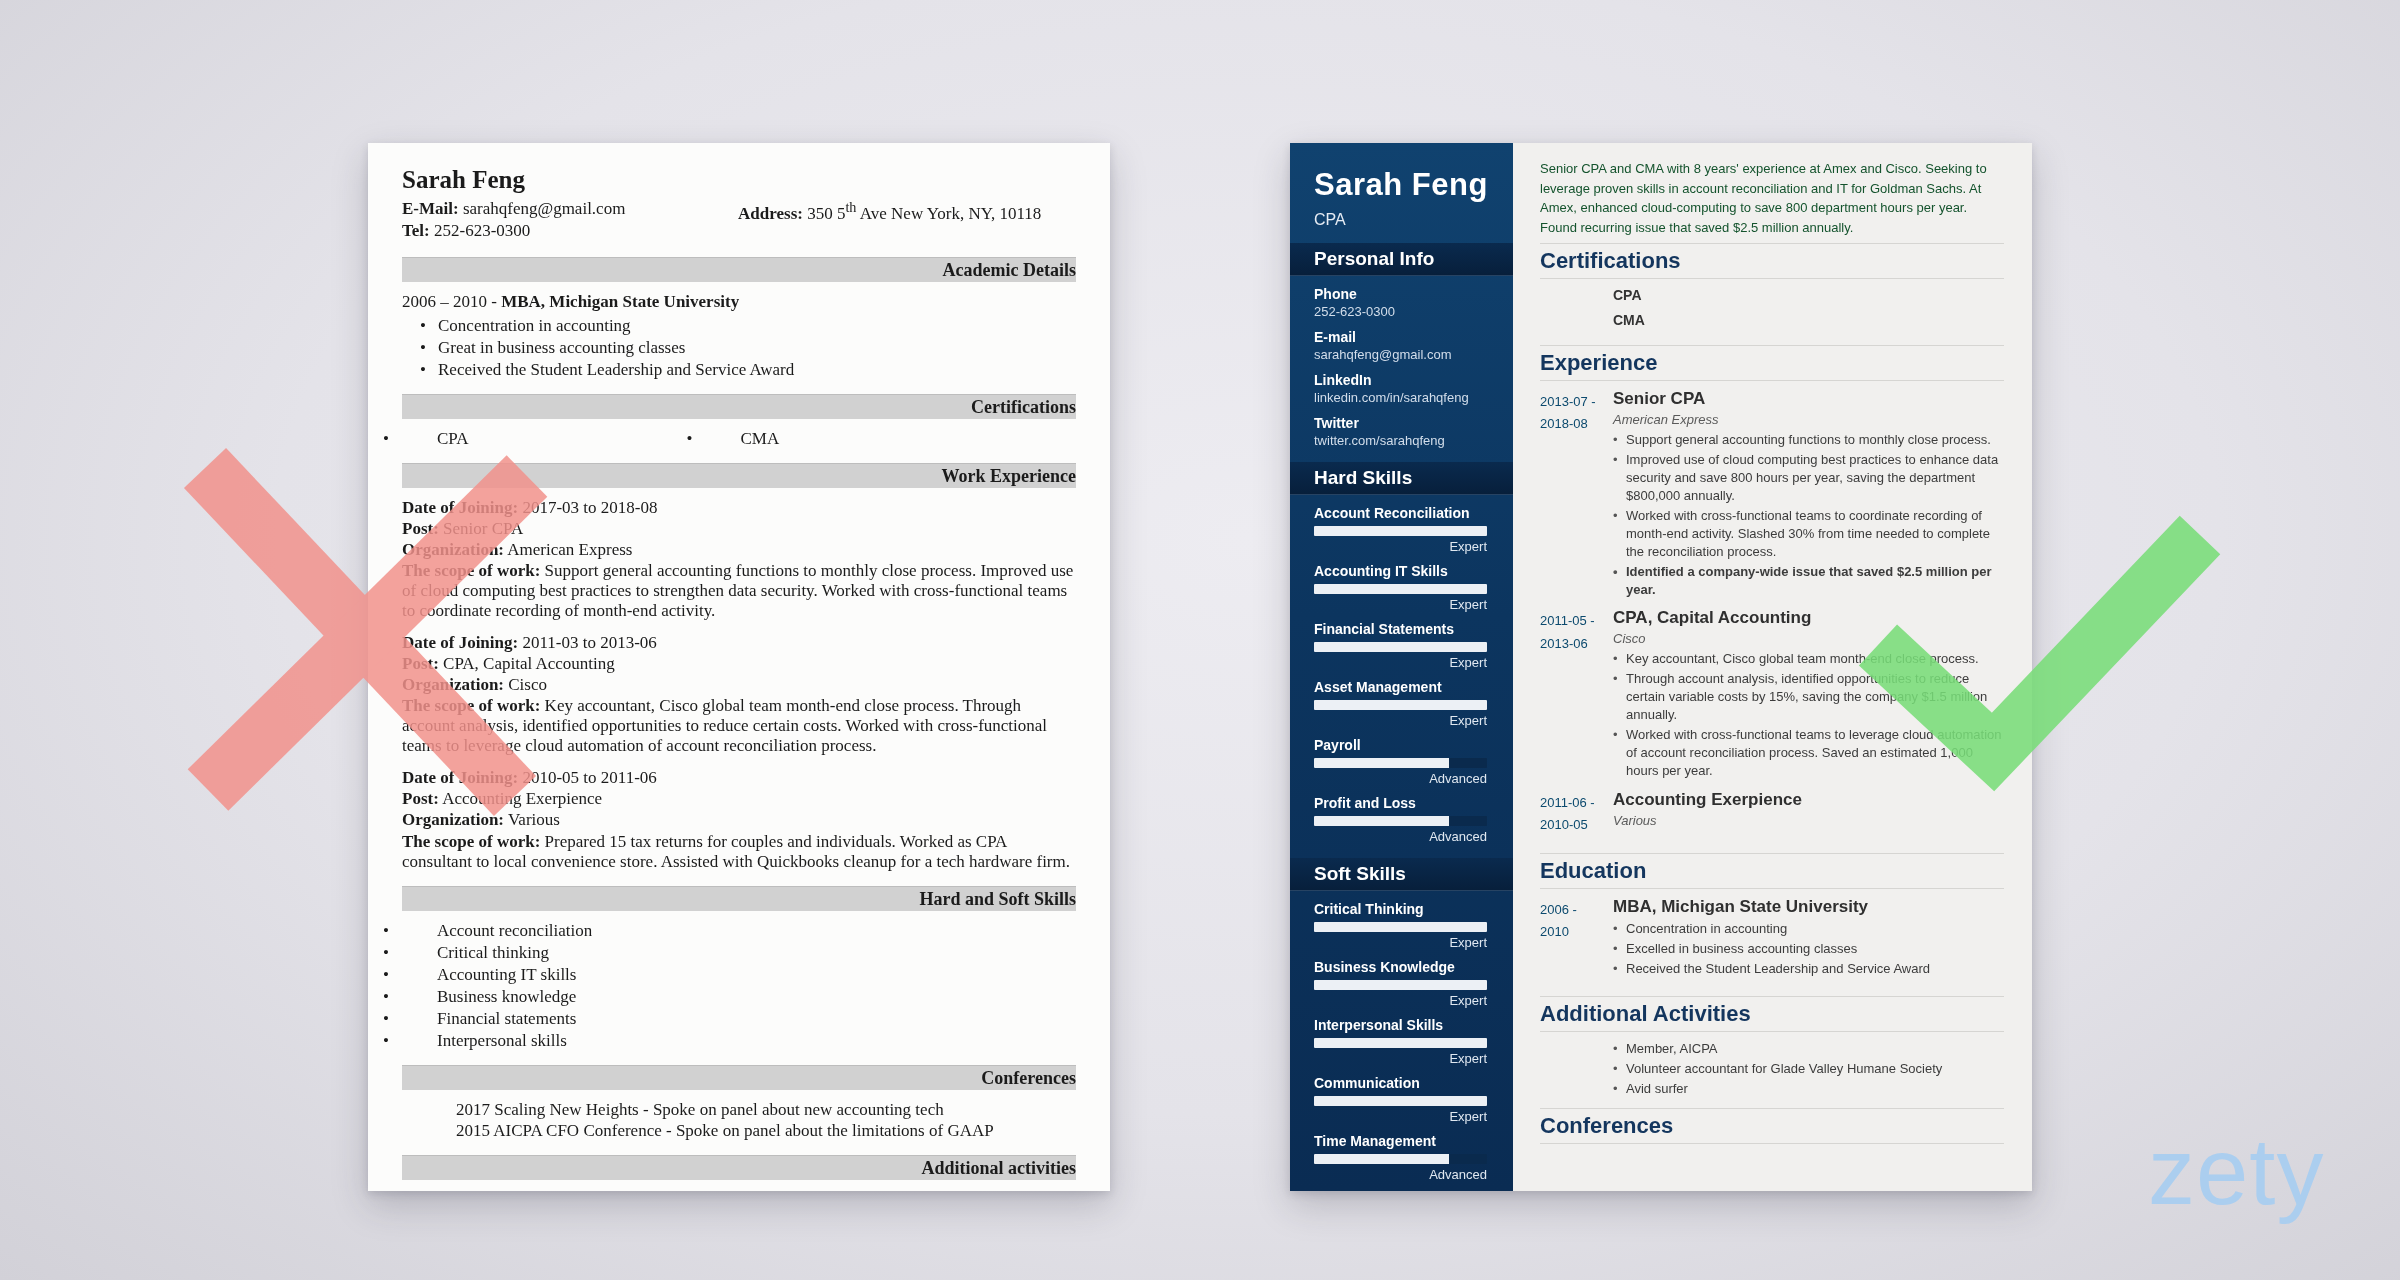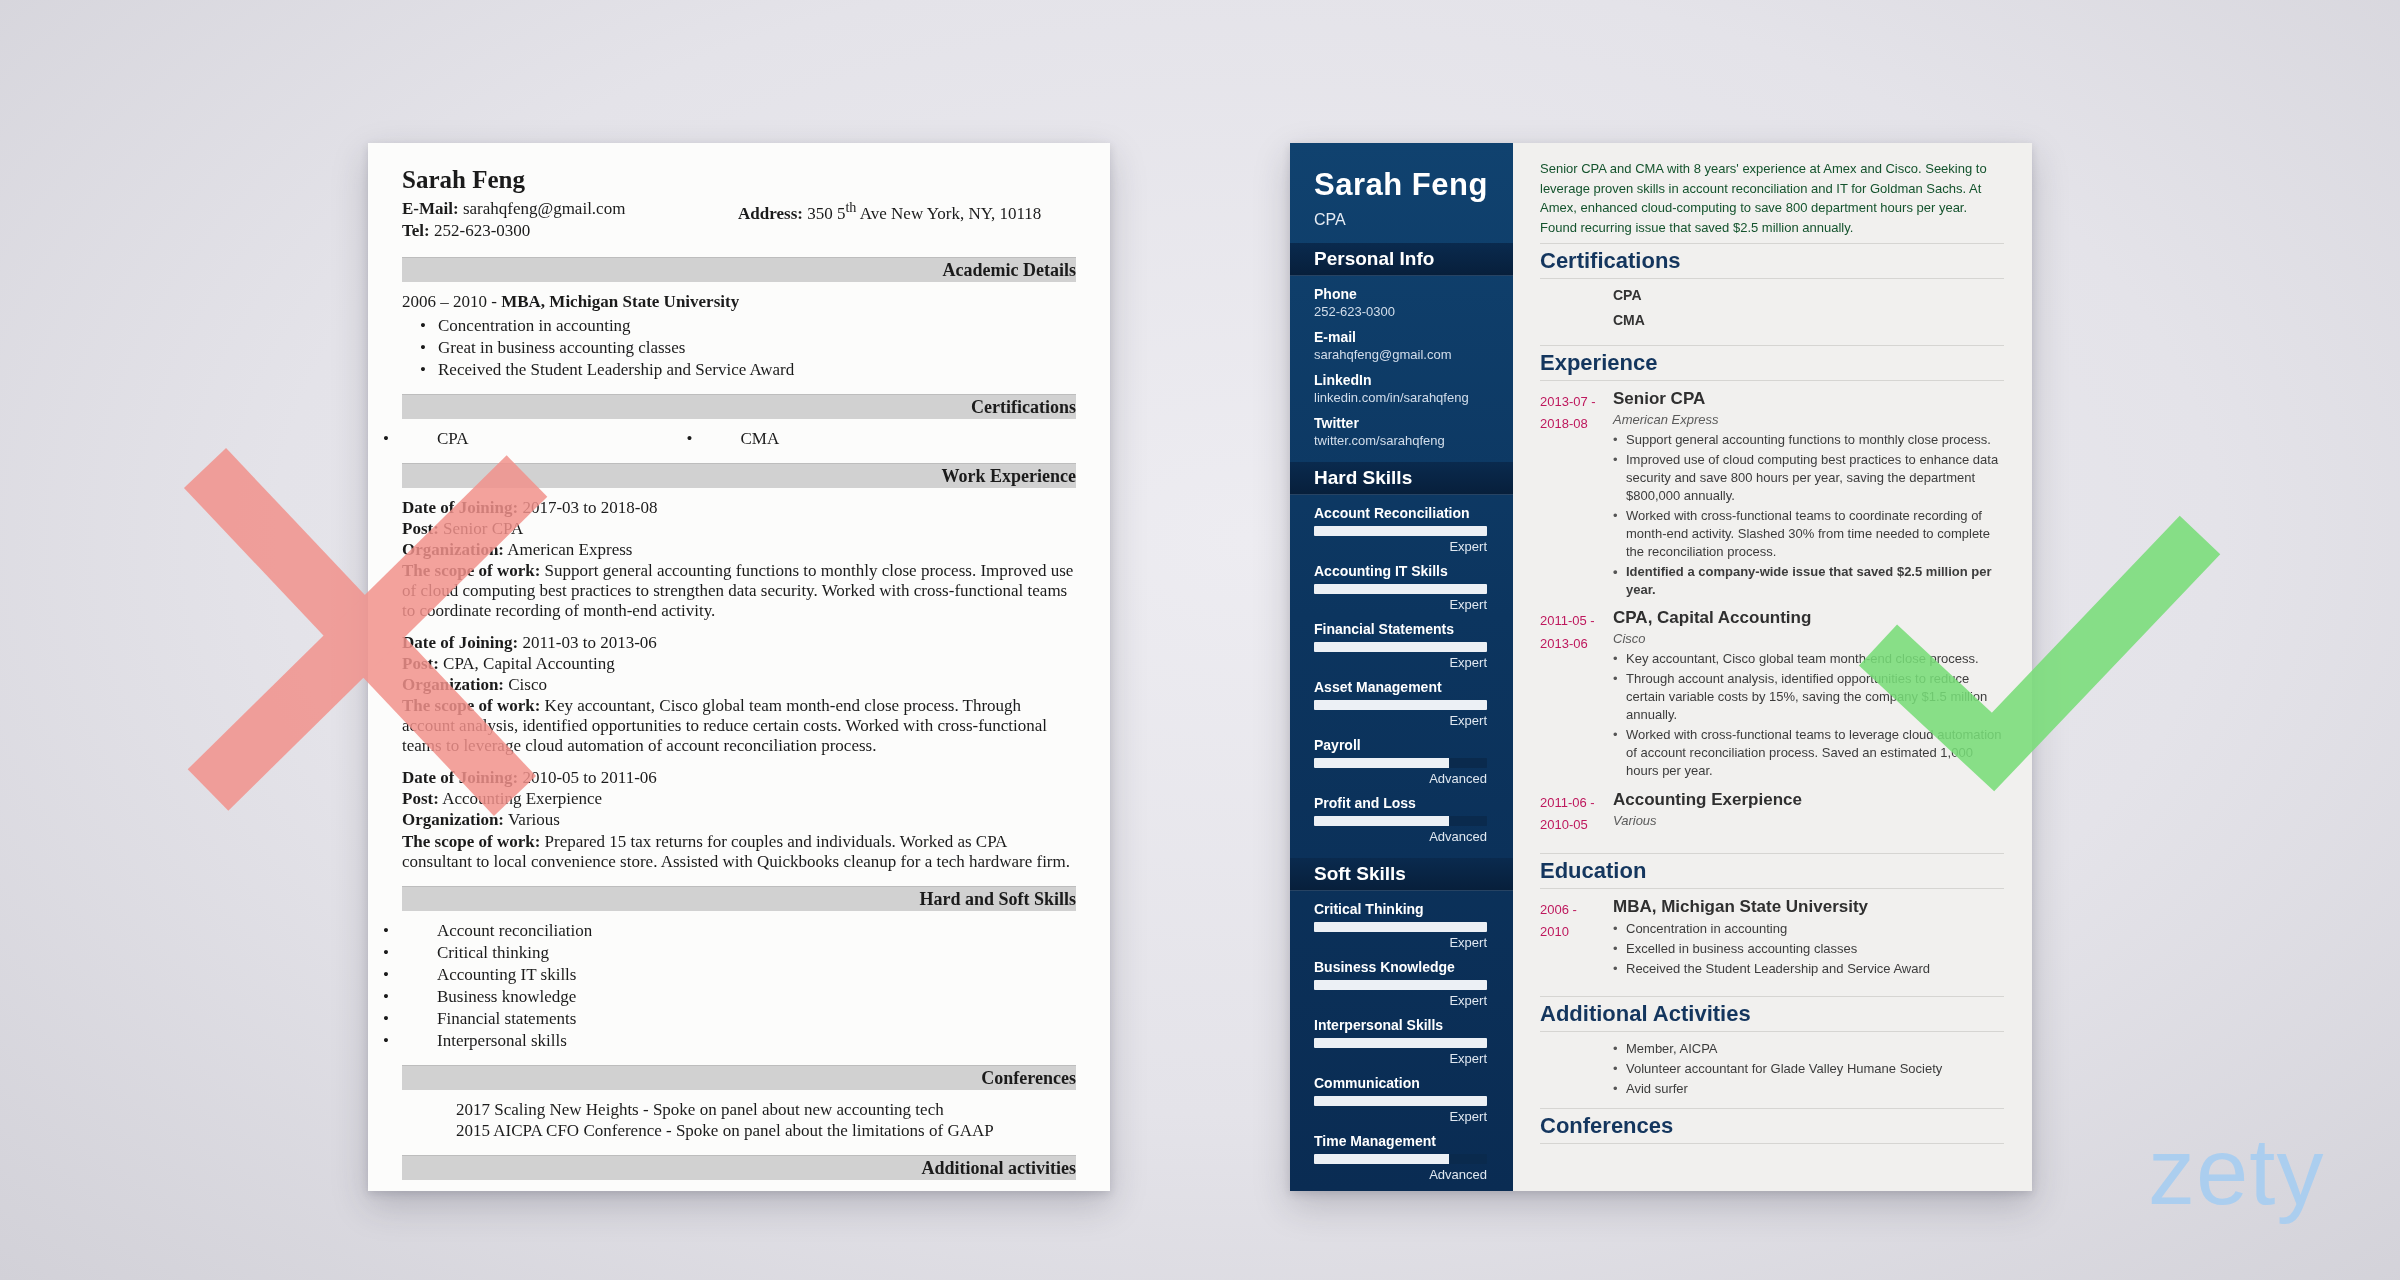--- a/index.html
+++ b/index.html
@@ -55,21 +55,21 @@
   .rr-skill-fill{height:100%;background:#ecf0f5;}
   .rr-skill-level{font-size:13px;color:#e0e8f1;text-align:right;margin-top:3px;}
 
   .rr-main{flex:1;box-sizing:border-box;padding:16px 28px 0 27px;color:#3d3d3d;overflow:hidden;}
   .rr-summary{font-size:13px;line-height:1.5;color:#14532d;margin-bottom:6px;}
   .rm-hdr{border-top:1px solid #d6d5d2;border-bottom:1px solid #d6d5d2;margin-top:2px;
     padding:4px 0;font-size:22px;font-weight:bold;color:#14365e;}
   .rm-content{padding:8px 0 6px;}
   .rm-cert-item{margin-left:73px;font-size:14px;font-weight:bold;color:#333;margin-bottom:9px;}
   .rm-row{display:flex;margin-bottom:8px;}
-  .rm-dates{width:73px;flex:none;font-size:13px;color:#be185d;line-height:1.55;padding-top:3px;}
+  .rm-dates{width:73px;flex:none;font-size:13px;color:#0c4a6e;line-height:1.55;padding-top:3px;}
   .rm-dates div{margin-bottom:2px;}
   .rm-body{flex:1;}
   .rm-job-title{font-size:17px;font-weight:bold;color:#2f2f2f;margin-bottom:3px;}
   .rm-company{font-size:13px;font-style:italic;color:#5a5a5a;margin-bottom:4px;}
   .rm-bullets{margin:0;padding:0;list-style:none;font-size:13px;line-height:1.38;color:#3c3c3c;}
   .rm-bullets li{position:relative;padding-left:13px;margin-bottom:2px;}
   .rm-bullets li::before{content:"•";position:absolute;left:0;color:#555;}
   .rm-bullets li.bold{font-weight:bold;}
   .rm-simple{margin-left:73px;}
   .bold{font-weight:bold;}

